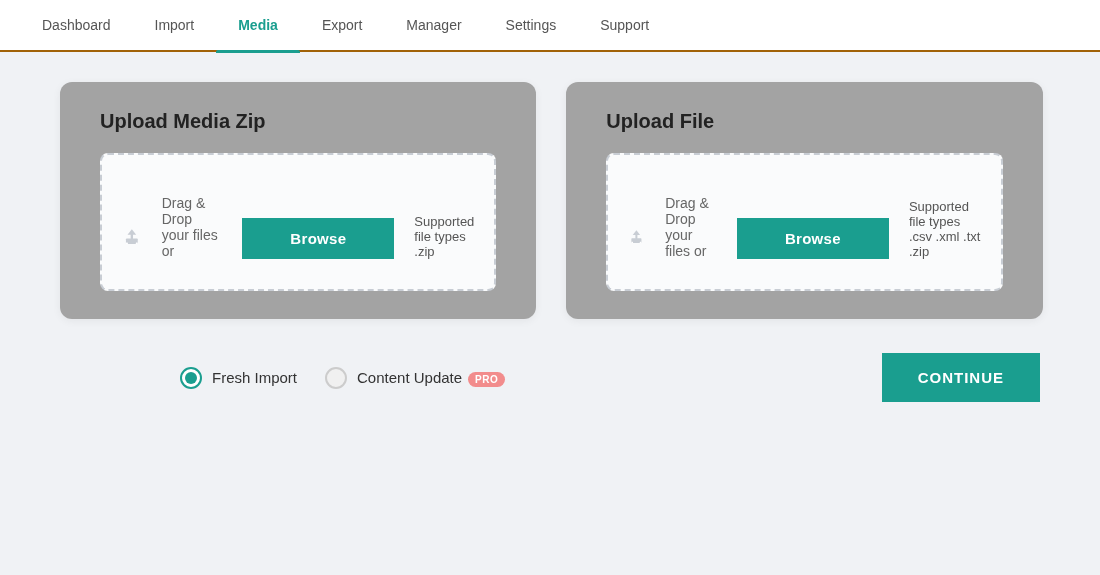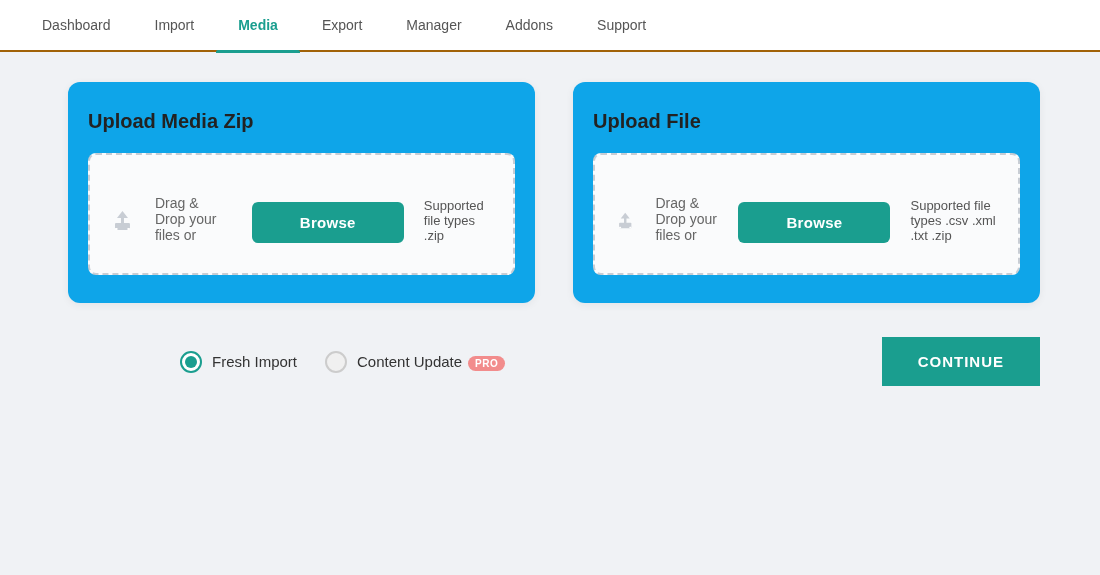--- a/index.html
+++ b/index.html
@@ -54,26 +54,25 @@
       gap: 24px;
     }
 
     
     .cards-row {
       display: flex;
       gap: 30px;
     }
 
     .card {
-      background: #0ea5e9;
+      background: #a3a3a3;
       border-radius: 12px;
-      padding: 28px 20px;
+      padding: 28px 40px;
       flex: 1;
       box-shadow: 0 2px 8px rgba(0,0,0,0.06);
-      margin-left: 8px;
     }
 
     .card-title {
       font-size: 20px;
       font-weight: 600;
       color: #222;
       margin-bottom: 20px;
     }
 
     .drop-zone {
@@ -95,21 +94,21 @@
 
     .drop-text {
       font-size: 14px;
       color: #666;
     }
 
     .browse-btn {
       background: #1a9e8f;
       color: #fff;
       border: none;
-      border-radius: 6px;
+      border-radius: 0;
       padding: 12px 48px;
       font-size: 15px;
       font-weight: 600;
       cursor: pointer;
       letter-spacing: 0.3px;
     }
 
     .supported-text {
       font-size: 13px;
       color: #555;
@@ -197,21 +196,21 @@
   </style>
 </head>
 <body>
 
 <nav class="nav-bar">
 <div class="nav-item">Dashboard</div>
     <div class="nav-item">Import</div>
     <div class="nav-item active">Media</div>
     <div class="nav-item">Export</div>
     <div class="nav-item">Manager</div>
-    <div class="nav-item">Addons</div>
+    <div class="nav-item">Settings</div>
     <div class="nav-item">Support</div>
   </nav>
 
 <div class="main">
   <div class="cards-row">
 
     <div class="card">
       <div class="card-title">Upload Media Zip</div>
       <div class="drop-zone">
         <svg class="upload-icon" viewBox="0 0 50 44" fill="none" xmlns="http://www.w3.org/2000/svg">

